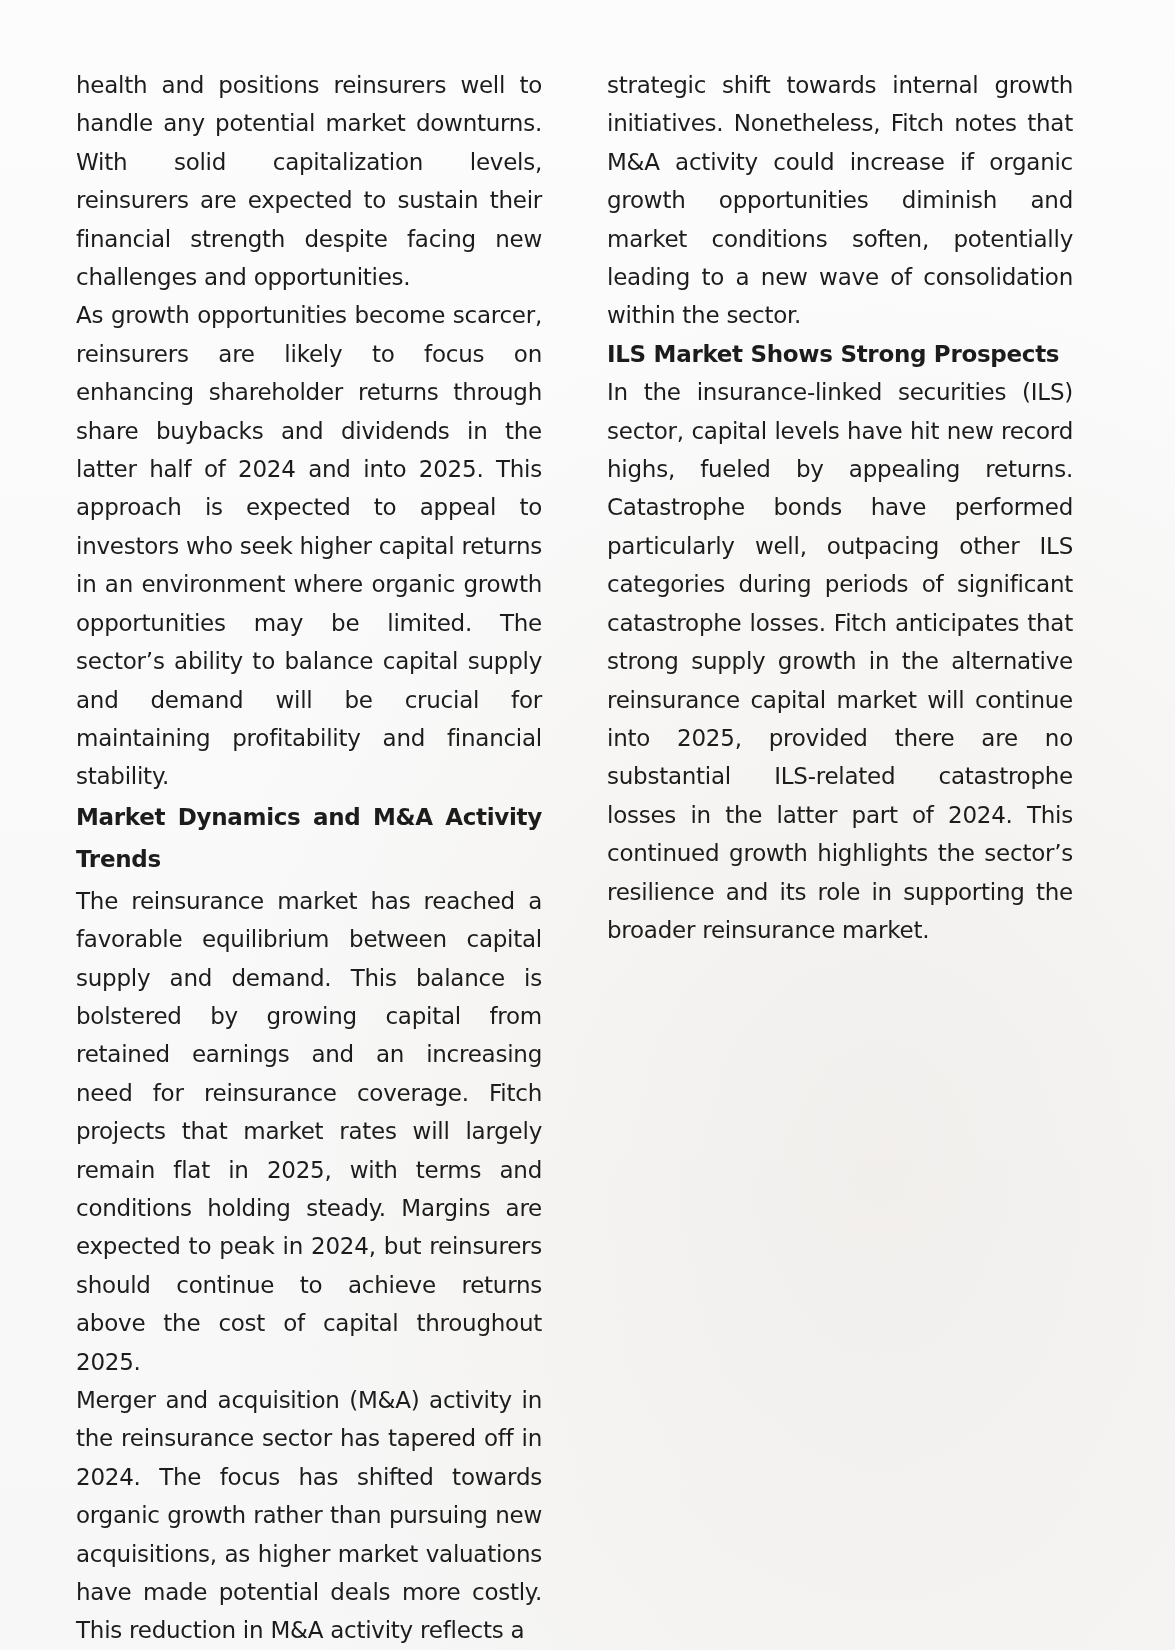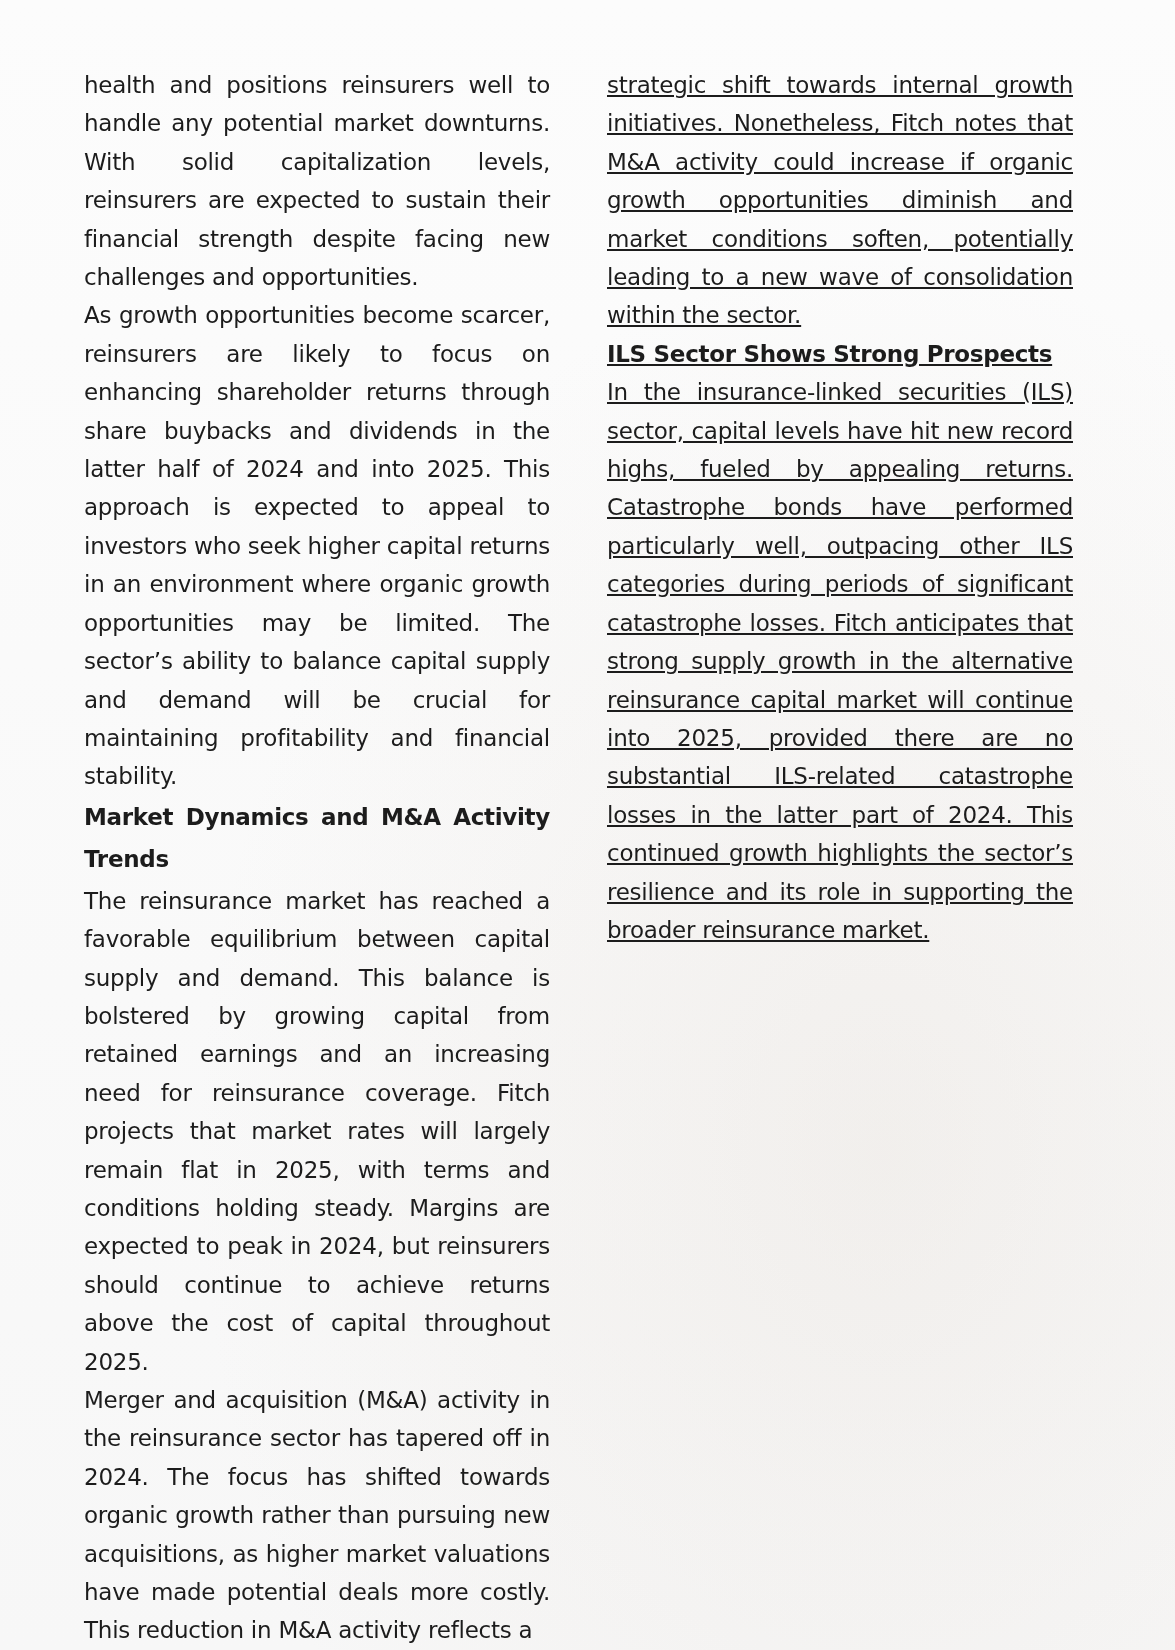--- a/index.html
+++ b/index.html
@@ -18,22 +18,22 @@
   }
   .column {
     position: absolute; top: 66px;
     width: 466px;
     font-size: 23px;
     line-height: 38.4px;
     text-align: justify;
     letter-spacing: -0.25px;
     word-spacing: 0px;
   }
-  .col-left { left: 84px; }
-  .col-right { left: 607px; text-decoration: underline; }
+  .col-left { left: 76px; }
+  .col-right { left: 607px; }
   .column p { margin: 0; hyphens: none; }
   .column h2 {
     margin: 0; font-size: 23px; font-weight: bold; line-height: 38.4px;
     text-align: justify; letter-spacing: -0.3px;
   }
   .column h2.two-line { line-height: 42px; }
 </style>
 </head>
 <body>
 
@@ -42,15 +42,15 @@
 <div class="column col-left">
   <p>health and positions reinsurers well to handle any potential market downturns. With solid capitalization levels, reinsurers are expected to sustain their financial strength despite facing new challenges and opportunities.</p>
   <p>As growth opportunities become scarcer, reinsurers are likely to focus on enhancing shareholder returns through share buybacks and dividends in the latter half of 2024 and into 2025. This approach is expected to appeal to investors who seek higher capital returns in an environment where organic growth opportunities may be limited. The sector’s ability to balance capital supply and demand will be crucial for maintaining profitability and financial stability.</p>
   <h2 class="two-line">Market Dynamics and M&amp;A Activity Trends</h2>
   <p style="margin-top:2px">The reinsurance market has reached a favorable equilibrium between capital supply and demand. This balance is bolstered by growing capital from retained earnings and an increasing need for reinsurance coverage. Fitch projects that market rates will largely remain flat in 2025, with terms and conditions holding steady. Margins are expected to peak in 2024, but reinsurers should continue to achieve returns above the cost of capital throughout 2025.</p>
   <p>Merger and acquisition (M&amp;A) activity in the reinsurance sector has tapered off in 2024. The focus has shifted towards organic growth rather than pursuing new acquisitions, as higher market valuations have made potential deals more costly. This reduction in M&amp;A activity reflects a</p>
 </div>
 
 <div class="column col-right">
   <p>strategic shift towards internal growth initiatives. Nonetheless, Fitch notes that M&amp;A activity could increase if organic growth opportunities diminish and market conditions soften, potentially leading to a new wave of consolidation within the sector.</p>
-  <h2>ILS Sector Shows Strong Prospects</h2>
+  <h2>ILS Market Shows Strong Prospects</h2>
   <p>In the insurance-linked securities (ILS) sector, capital levels have hit new record highs, fueled by appealing returns. Catastrophe bonds have performed particularly well, outpacing other ILS categories during periods of significant catastrophe losses. Fitch anticipates that strong supply growth in the alternative reinsurance capital market will continue into 2025, provided there are no substantial ILS-related catastrophe losses in the latter part of 2024. This continued growth highlights the sector’s resilience and its role in supporting the broader reinsurance market.</p>
 </div>
 
 </body></html>

